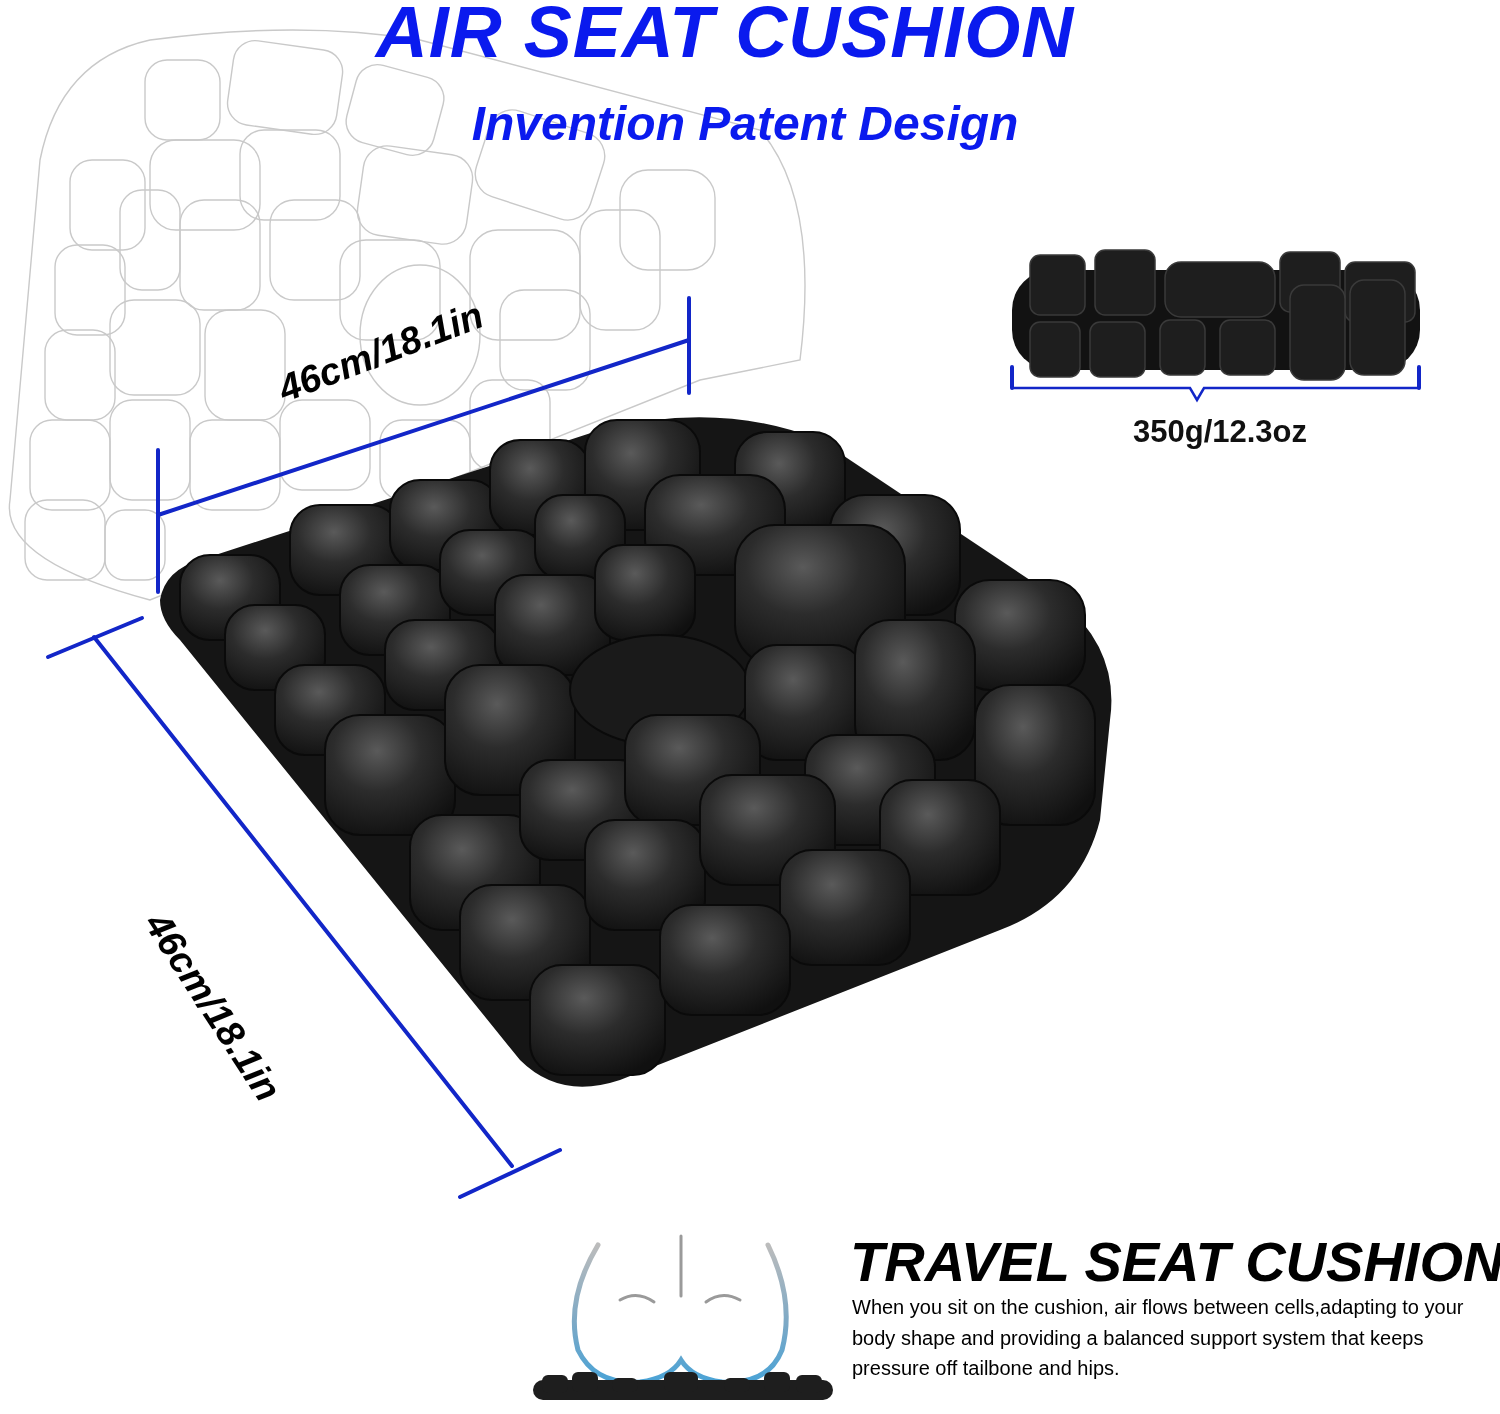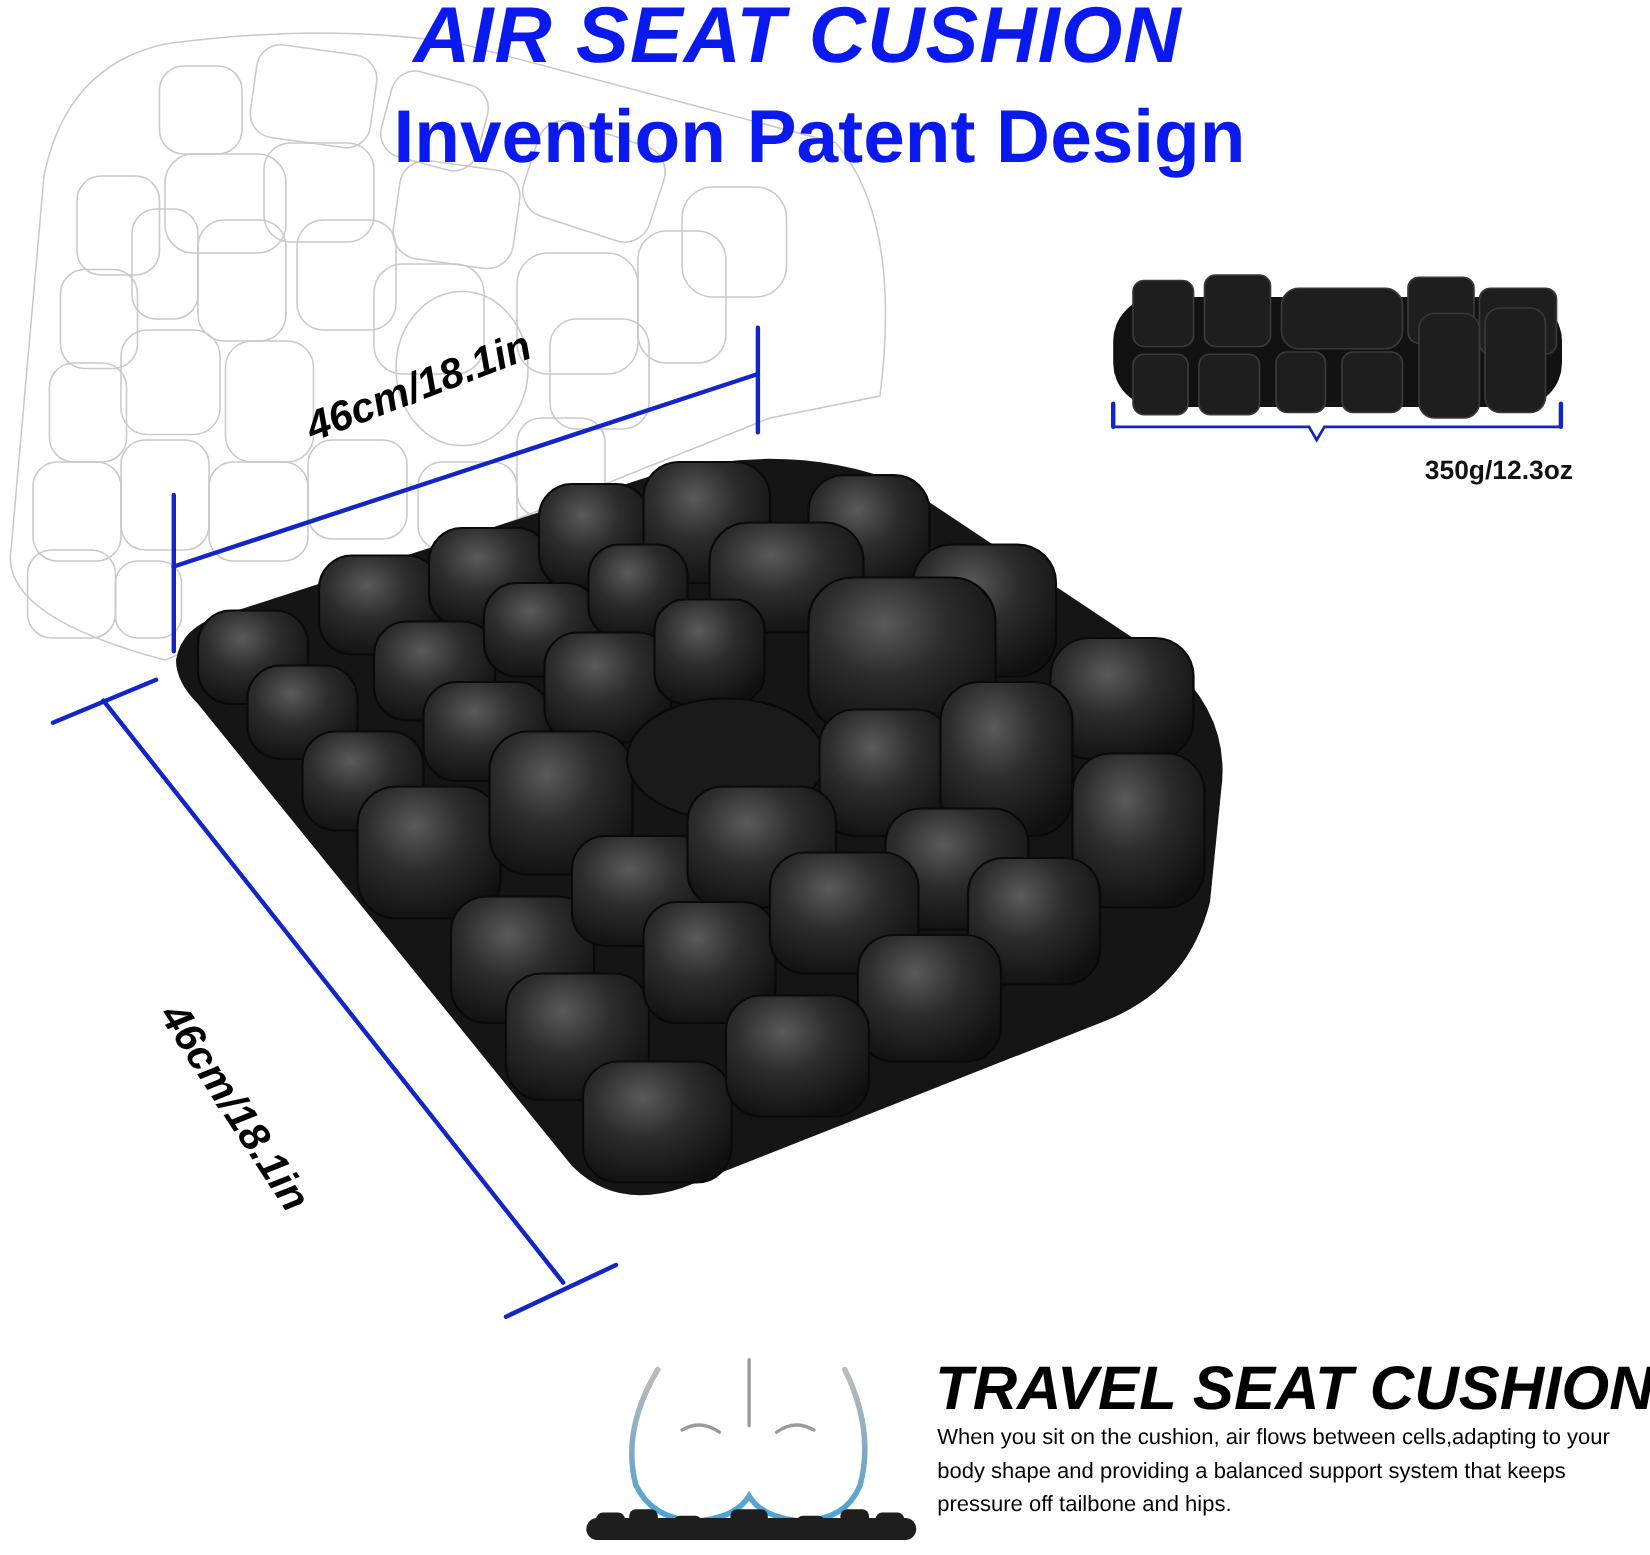--- a/index.html
+++ b/index.html
@@ -5,26 +5,26 @@
   html, body { margin: 0; padding: 0; background: #ffffff; }
   body { width: 1500px; height: 1414px; position: relative; overflow: hidden; font-family: "Liberation Sans", sans-serif; }
   .abs { position: absolute; }
   .title-main {
     left: 0; width: 1450px; top: -8px; text-align: center;
     font-size: 72px; font-weight: bold; font-style: italic; color: #0a1aee;
     letter-spacing: 1px; line-height: 80px;
   }
   .title-sub {
     left: 0; width: 1490px; top: 86px; text-align: center;
-    font-size: 68px; font-weight: bold; color: #0a1aee;
+    font-size: 48px; font-weight: bold; font-style: italic; color: #0a1aee;
     line-height: 76px;
   }
   .weight-label {
-    left: 1010px; width: 420px; top: 414px; text-align: right;
-    font-size: 24px; font-weight: bold; color: #111;
+    left: 1010px; width: 420px; top: 414px; text-align: center;
+    font-size: 31px; font-weight: bold; color: #111;
   }
   .dim-top {
     left: 288px; top: 368px; font-size: 38px; font-weight: bold; font-style: italic; color: #000;
     transform: rotate(-21deg); transform-origin: left bottom; white-space: nowrap;
   }
   .dim-side {
     left: 172px; top: 905px; font-size: 38px; font-weight: bold; font-style: italic; color: #000;
     transform: rotate(57deg); transform-origin: left top; white-space: nowrap;
   }
   .travel-heading {

